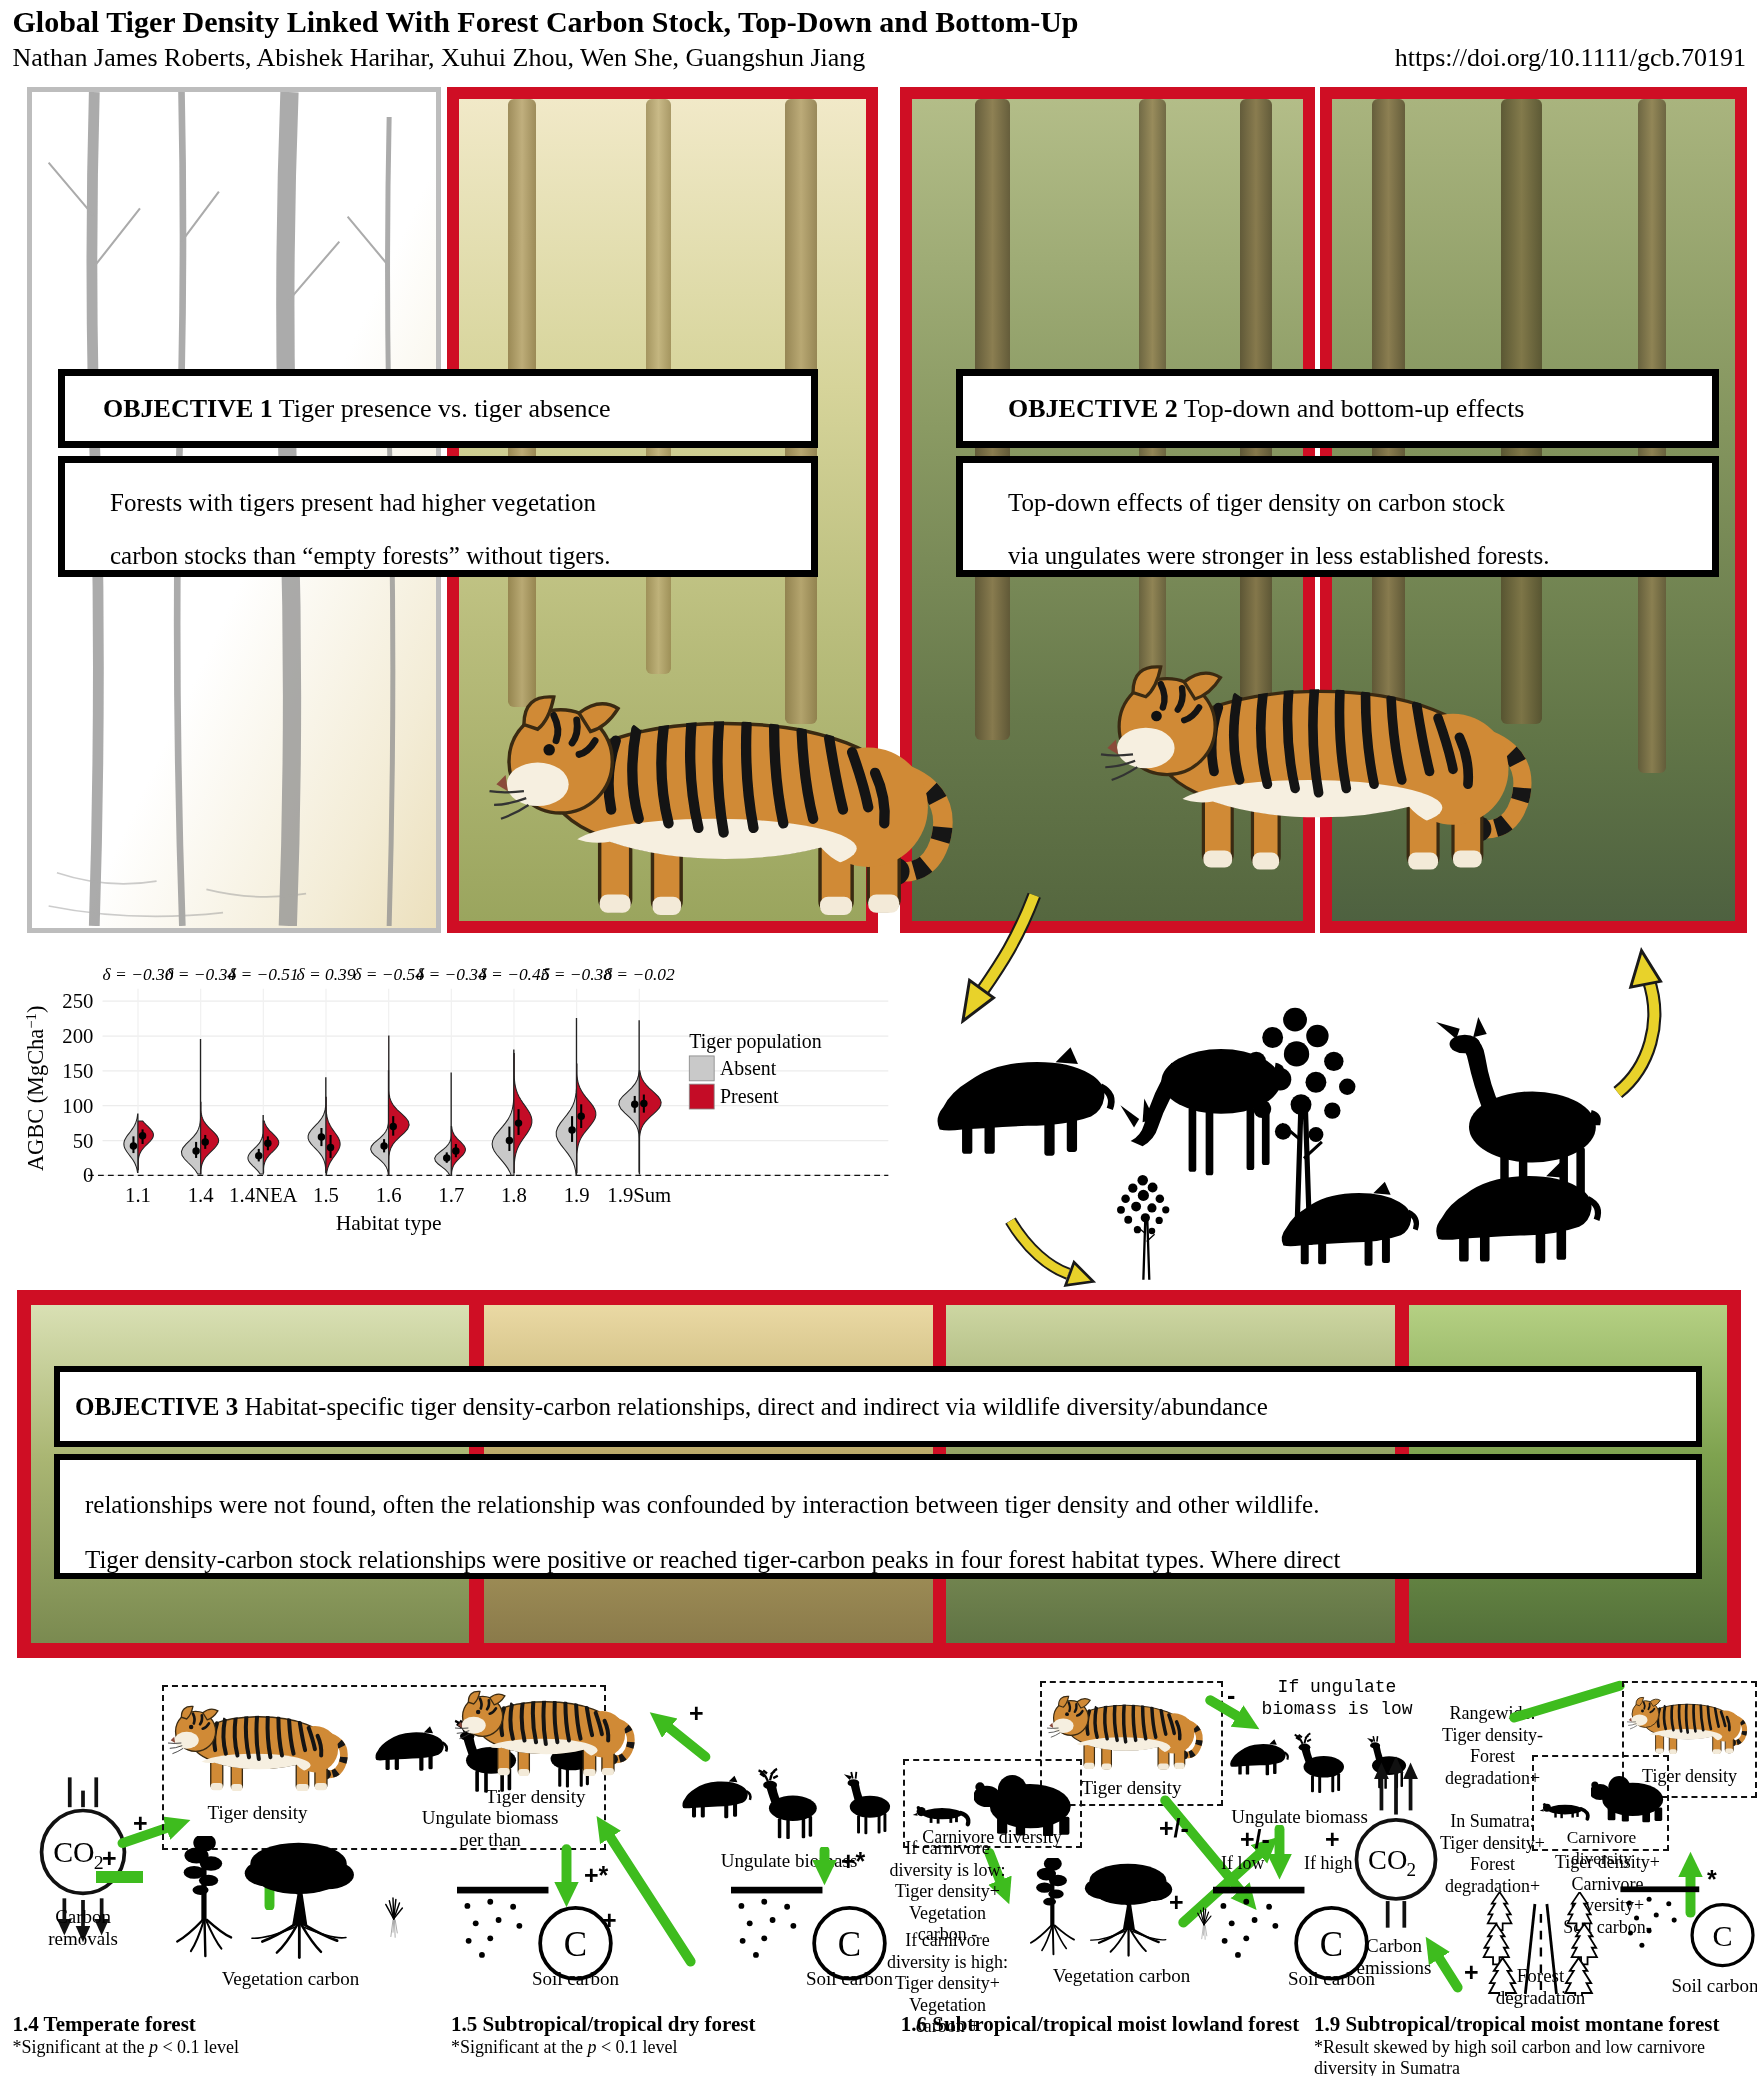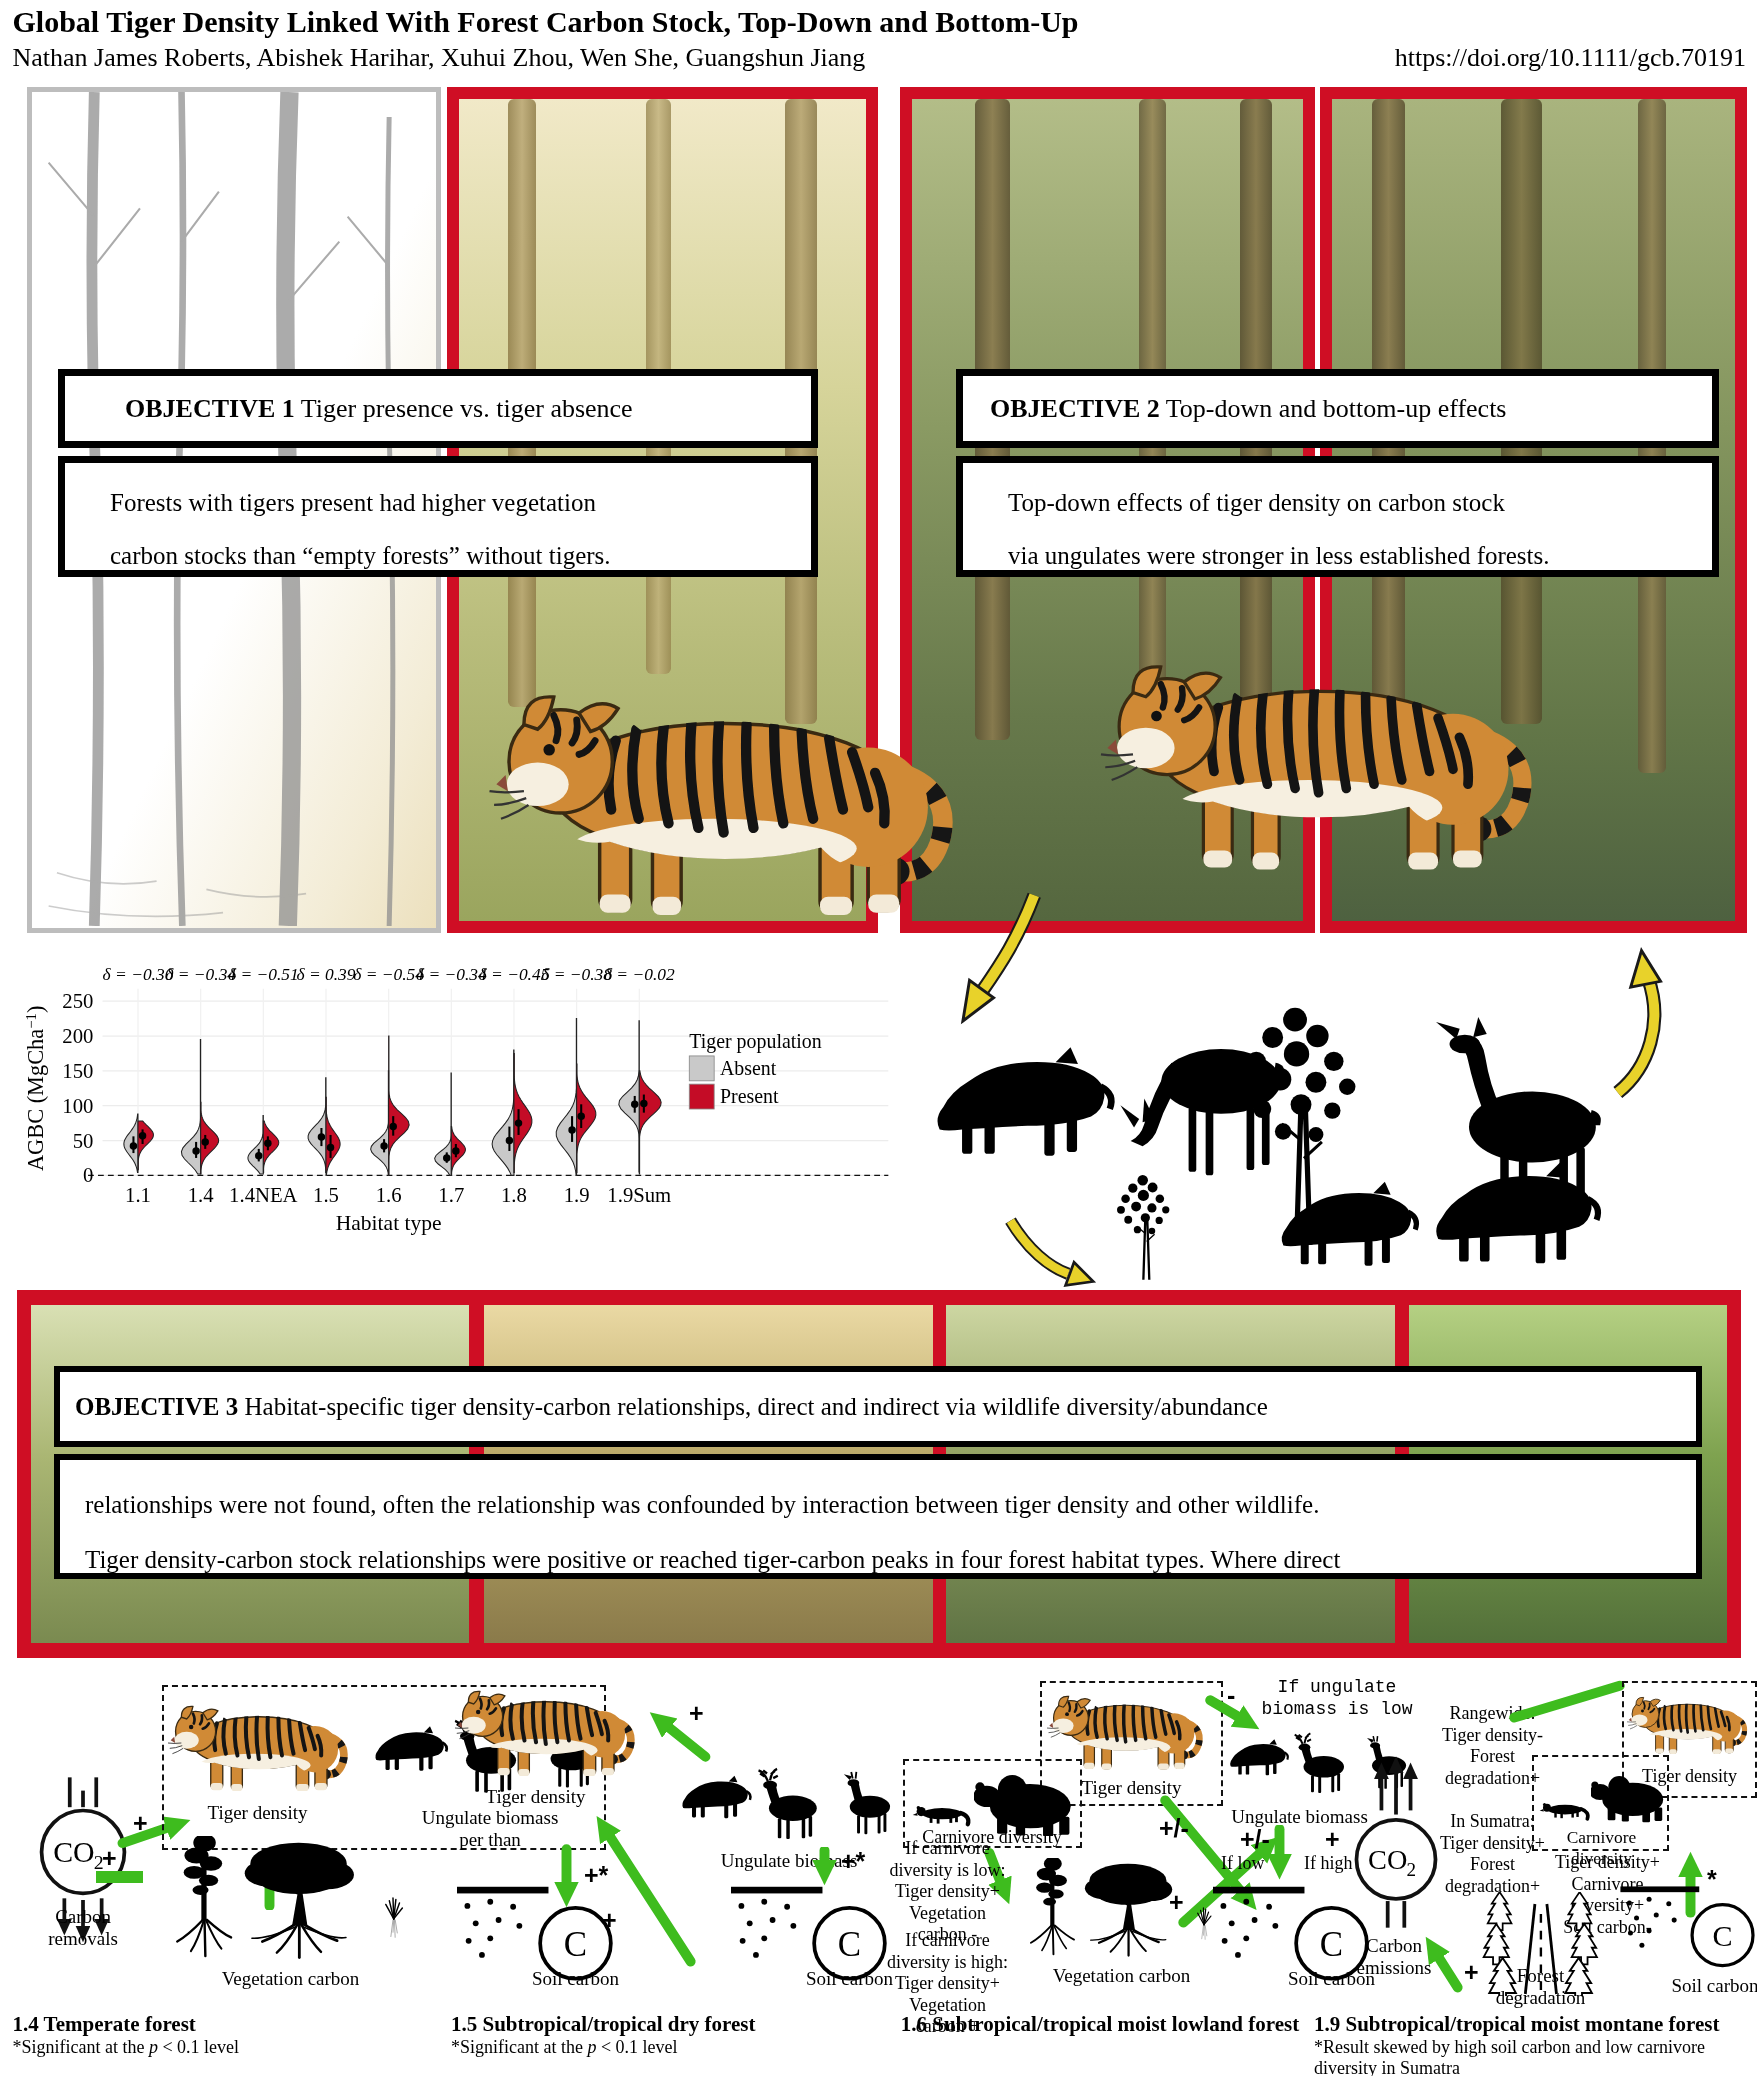--- a/index.html
+++ b/index.html
@@ -288,31 +288,31 @@
     <div class="trunk" style="left:58%;top:0;width:7%;height:72%;background:linear-gradient(90deg,#665c3a,#948354,#665c3a);opacity:.85;"></div>
     <div class="trunk" style="left:84%;top:0;width:8%;height:80%;background:linear-gradient(90deg,#5a5132,#857549,#5a5132);opacity:.9;"></div>
   </div>
 
   <div class="panel redframe" style="left:1320px;top:87px;width:427px;height:846px;background:linear-gradient(180deg,#a9b47e 0%,#84955e 40%,#617547 78%,#4e6140 100%);">
     <div class="trunk" style="left:10%;top:0;width:8%;height:80%;background:linear-gradient(90deg,#5e5434,#8a7a4e,#5e5434);opacity:.9;"></div>
     <div class="trunk" style="left:42%;top:0;width:10%;height:76%;background:linear-gradient(90deg,#55502e,#7f7446,#55502e);opacity:.9;"></div>
     <div class="trunk" style="left:76%;top:0;width:7%;height:82%;background:linear-gradient(90deg,#635938,#8f7f51,#635938);opacity:.85;"></div>
   </div>
 
-  <div class="obox" style="left:58px;top:369px;width:760px;height:79px;display:flex;align-items:center;padding-left:60px;">
+  <div class="obox" style="left:58px;top:369px;width:760px;height:79px;display:flex;align-items:center;padding-left:38px;">
     <div class="oheading"><span class="b">OBJECTIVE 1</span><span> Tiger presence vs. tiger absence</span></div>
   </div>
   <div class="obox" style="left:58px;top:456px;width:760px;height:121px;padding:12.5px 0 0 45px;">
     <div class="obody" style="line-height:53px;">
       <div>Forests with tigers present had higher vegetation</div>
       <div>carbon stocks than “empty forests” without tigers.</div>
     </div>
   </div>
 
-  <div class="obox" style="left:956px;top:369px;width:763px;height:79px;display:flex;align-items:center;padding-left:27px;">
+  <div class="obox" style="left:956px;top:369px;width:763px;height:79px;display:flex;align-items:center;padding-left:45px;">
     <div class="oheading"><span class="b">OBJECTIVE 2</span><span> Top-down and bottom-up effects</span></div>
   </div>
   <div class="obox" style="left:956px;top:456px;width:763px;height:121px;padding:12.5px 0 0 45px;">
     <div class="obody" style="line-height:53px;">
       <div>Top-down effects of tiger density on carbon stock</div>
       <div>via ungulates were stronger in less established forests.</div>
     </div>
   </div>
 
   <svg class="abs" viewBox="0 0 420 210" style="left:473px;top:681px;width:515px;height:241px;">

